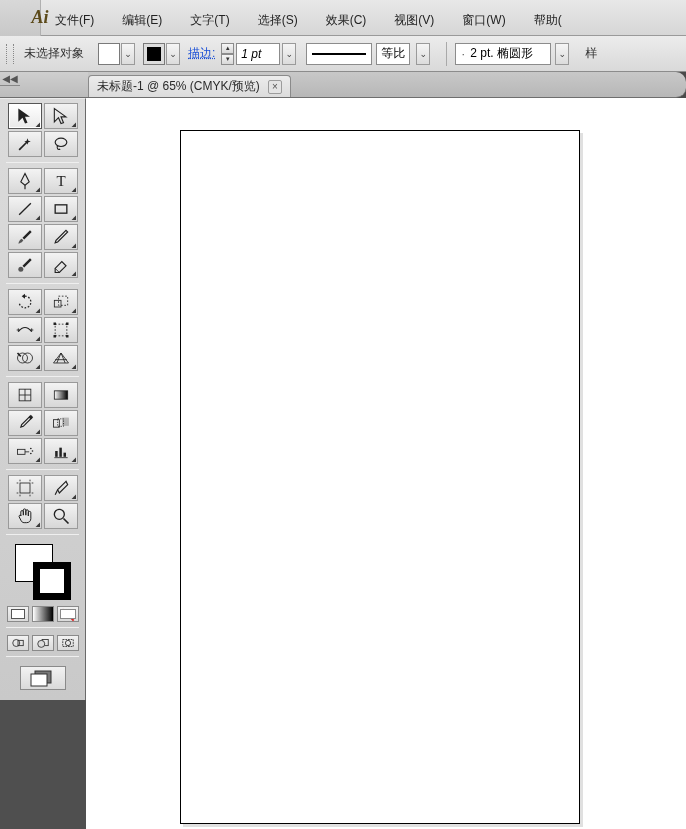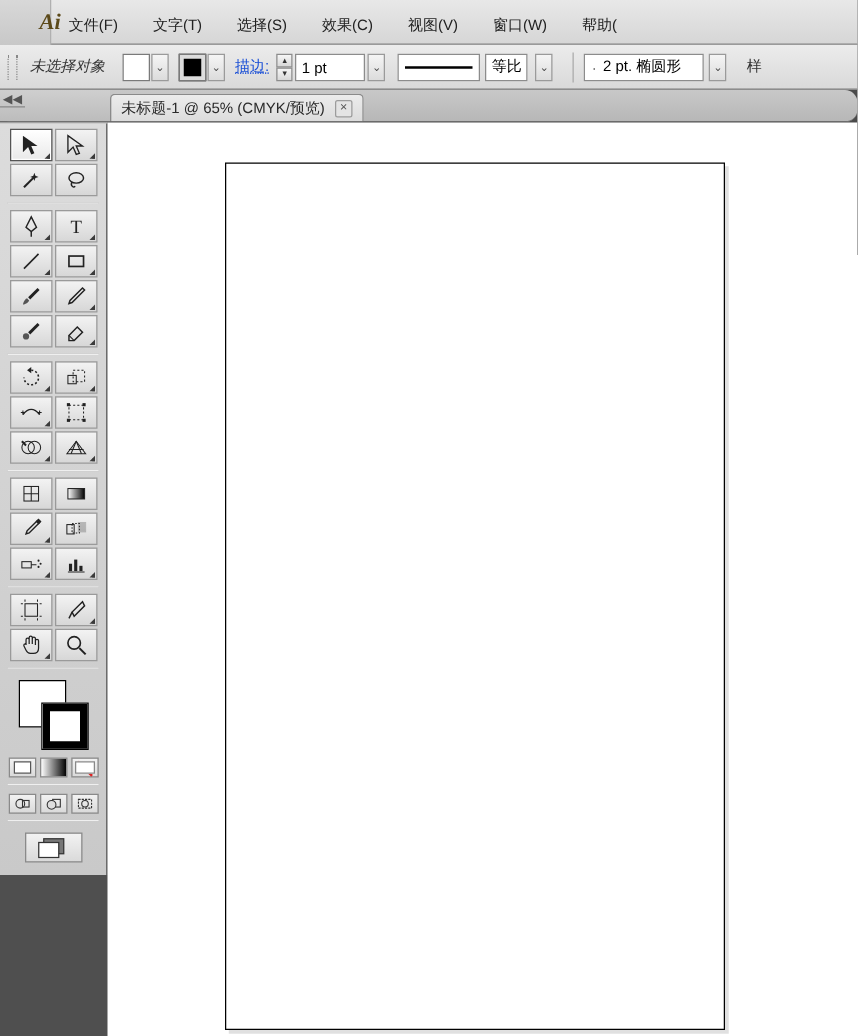--- a/index.html
+++ b/index.html
@@ -48,21 +48,21 @@
     align-items: center;
     border-bottom: 1px solid #8c8c8c;
     padding-left: 6px;
   }
   .ctrl-handle {
     width: 8px; height: 20px;
     border-left: 1px dotted #888;
     border-right: 1px dotted #888;
     margin-right: 10px;
   }
-  .ctrl-label { color: #333; margin-right: 14px; font-style: italic; }
+  .ctrl-label { color: #333; margin-right: 14px; }
   .swatch {
     width: 22px; height: 22px;
     border: 1px solid #7a7a7a;
     margin-right: 1px;
   }
   .swatch-white { background: #fff; }
   .swatch-black { background: #000; box-shadow: inset 0 0 0 3px #ddd; }
   .dd-arrow {
     width: 14px; height: 22px;
     border: 1px solid #9a9a9a;
@@ -77,22 +77,22 @@
   }
   .spinner-btns {
     display:flex; flex-direction:column; margin-right:2px;
   }
   .spin-btn {
     width:13px; height:11px;
     border:1px solid #8c8c8c; background:linear-gradient(#f6f6f6,#d8d8d8);
     font-size:7px; display:flex; align-items:center; justify-content:center; color:#333;
   }
   .spin-field {
-    width: 56px; height:22px; border:1px solid #8c8c8c; background:#fff;
-    padding:0 4px; display:flex; align-items:center;
+    width: 44px; height:22px; border:1px solid #8c8c8c; background:#fff;
+    padding:0 4px; display:flex; align-items:center;font-style:italic;
   }
   .combo {
     height:22px; border:1px solid #8c8c8c; background:#fff;
     display:flex; align-items:center;
     padding: 0 4px;
     margin-right: 6px;
   }
   .stroke-preview {
     width: 66px; height: 22px; border:1px solid #8c8c8c; background:#fff; margin-right:4px;
     position:relative; display:flex; align-items:center; justify-content:center;
@@ -223,20 +223,21 @@
     border:1px solid #000;
     box-shadow: 3px 3px 0 rgba(0,0,0,0.12);
   }
 </style>
 </head>
 <body>
 
 <div class="menubar">
   <div class="app-icon">Ai</div>
   <div class="menu-item">文件(F)</div>
+  <div class="menu-item">编辑(E)</div>
   <div class="menu-item">文字(T)</div>
   <div class="menu-item">选择(S)</div>
   <div class="menu-item">效果(C)</div>
   <div class="menu-item">视图(V)</div>
   <div class="menu-item">窗口(W)</div>
   <div class="menu-item">帮助(</div>
 </div>
 
 <div class="controlbar">
   <div class="ctrl-handle"></div>

